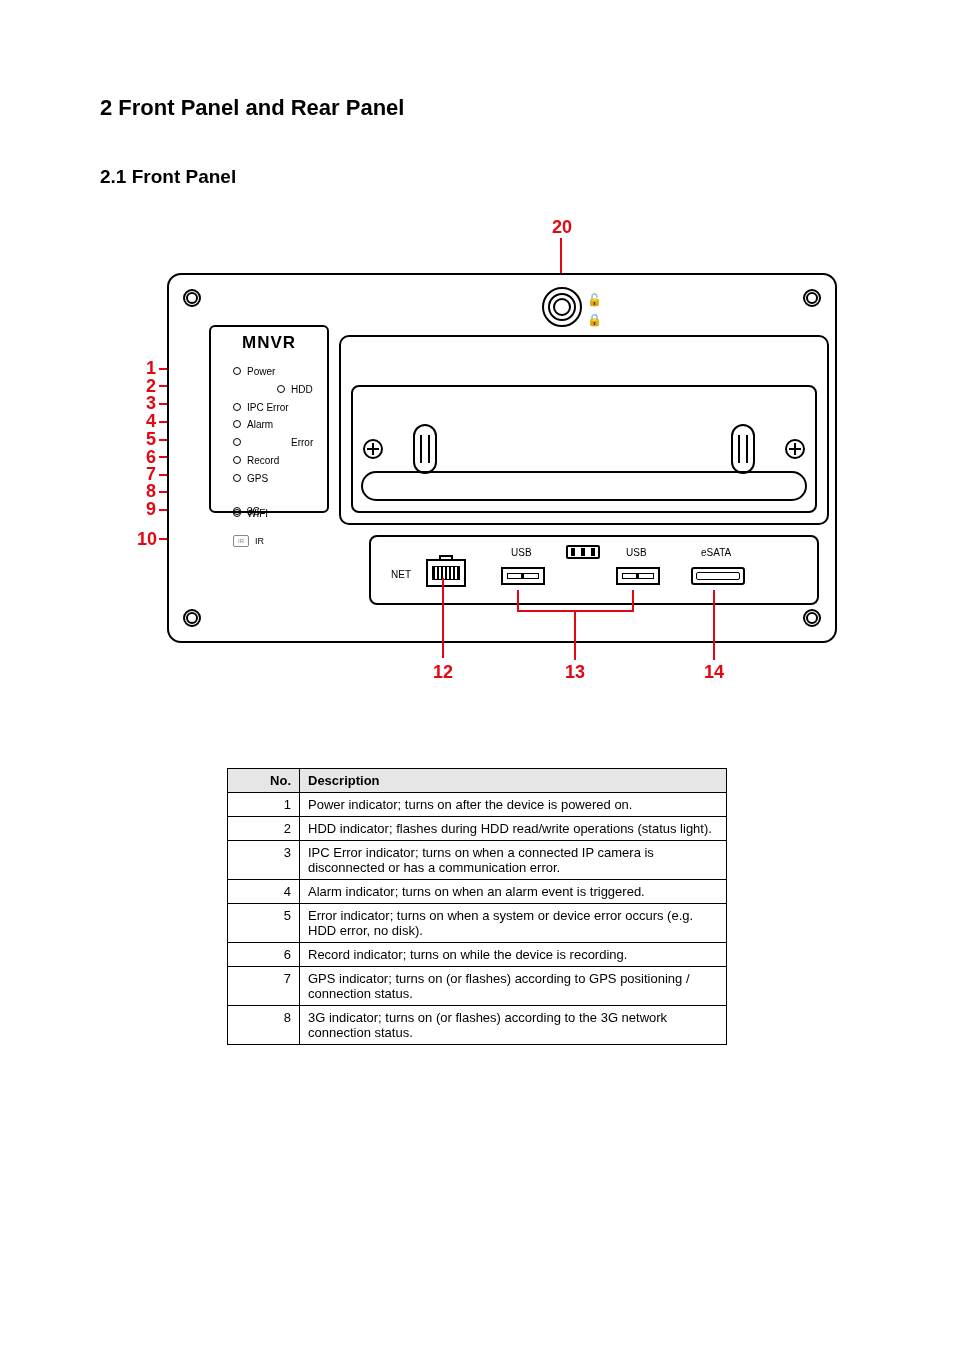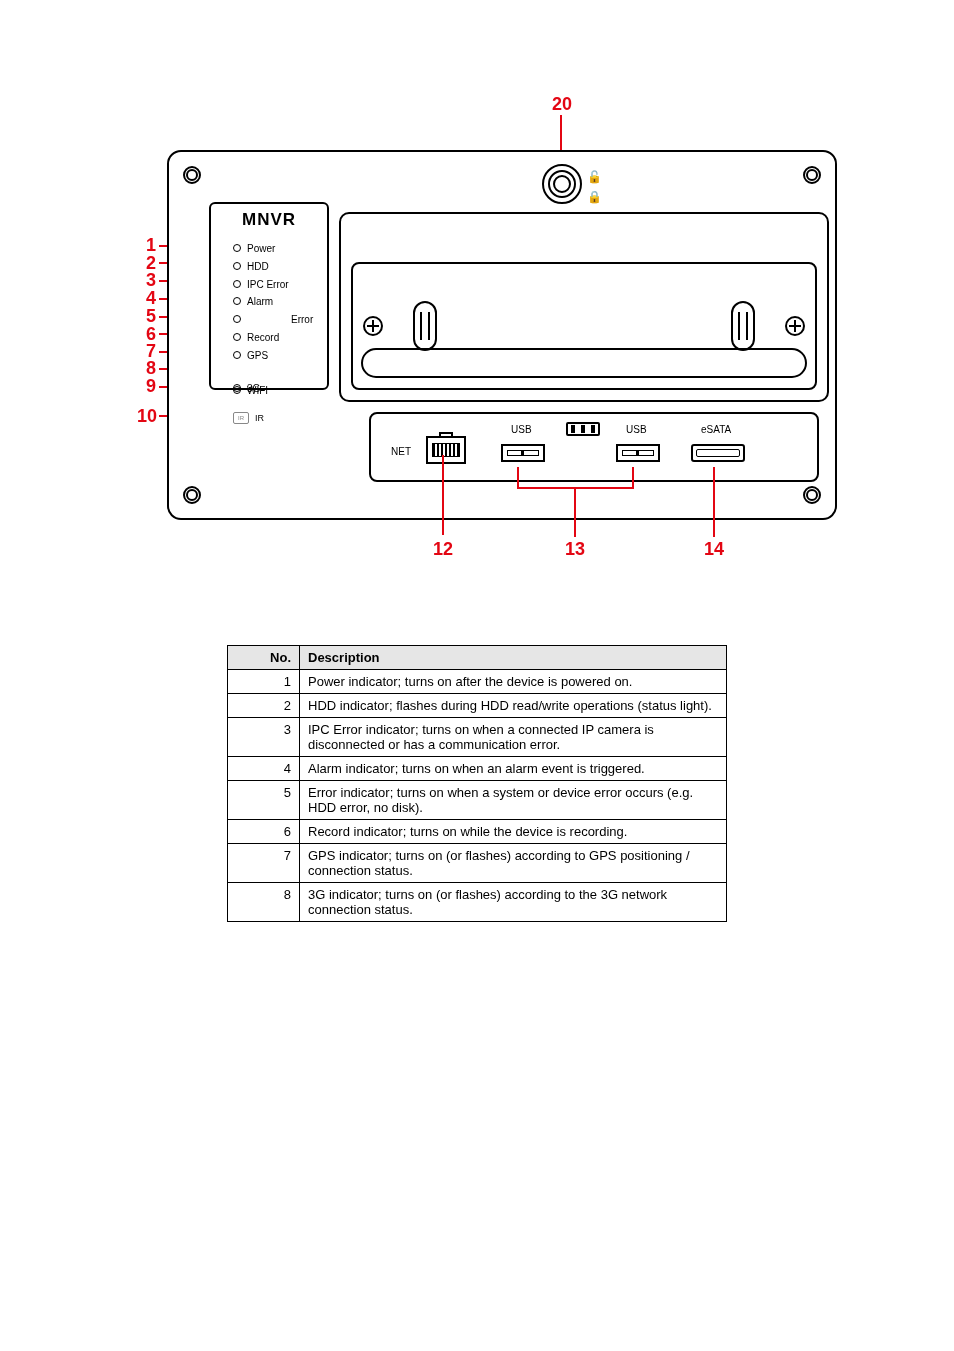--- a/index.html
+++ b/index.html
@@ -224,20 +224,22 @@
   }
   table.desc td:first-child, table.desc th:first-child {
     width: 55px;
     text-align: right;
   }
 </style>
 </head>
 <body>
 
 <div class="page">
+  <h1 class="section-heading">2  Front Panel and Rear Panel</h1>
+  <h2 class="subsection-heading">2.1  Front Panel</h2>
 
   <div class="figure-wrap" style="height:480px;">
 
     <span class="callout" style="left:435px;top:0;">20</span>
     <div class="leader" style="left:443px;top:20px;width:2px;height:70px;"></div>
 
     <span class="callout" style="left:29px;top:141px;">1</span>
     <span class="callout" style="left:29px;top:159px;">2</span>
     <span class="callout" style="left:29px;top:176px;">3</span>
     <span class="callout" style="left:29px;top:194px;">4</span>
@@ -265,21 +267,21 @@
       <div class="screw" style="right:14px;top:14px;"></div>
       <div class="screw" style="left:14px;bottom:14px;"></div>
       <div class="screw" style="right:14px;bottom:14px;"></div>
 
       <div class="led-panel" style="left:40px;top:50px;width:120px;height:188px;">
         <div class="title">MNVR</div>
         <div class="led-row" style="top:38px;">
             <span class="led-dot"></span>
             <span>Power</span>
           </div>
-        <div class="led-row" style="top:56px;">
+        <div class="led-row" style="top:56px;margin-left:44px;">
             <span class="led-dot"></span>
             <span>HDD</span>
           </div>
         <div class="led-row" style="top:74px;">
             <span class="led-dot"></span>
             <span>IPC Error</span>
           </div>
         <div class="led-row" style="top:91px;">
             <span class="led-dot"></span>
             <span>Alarm</span>

